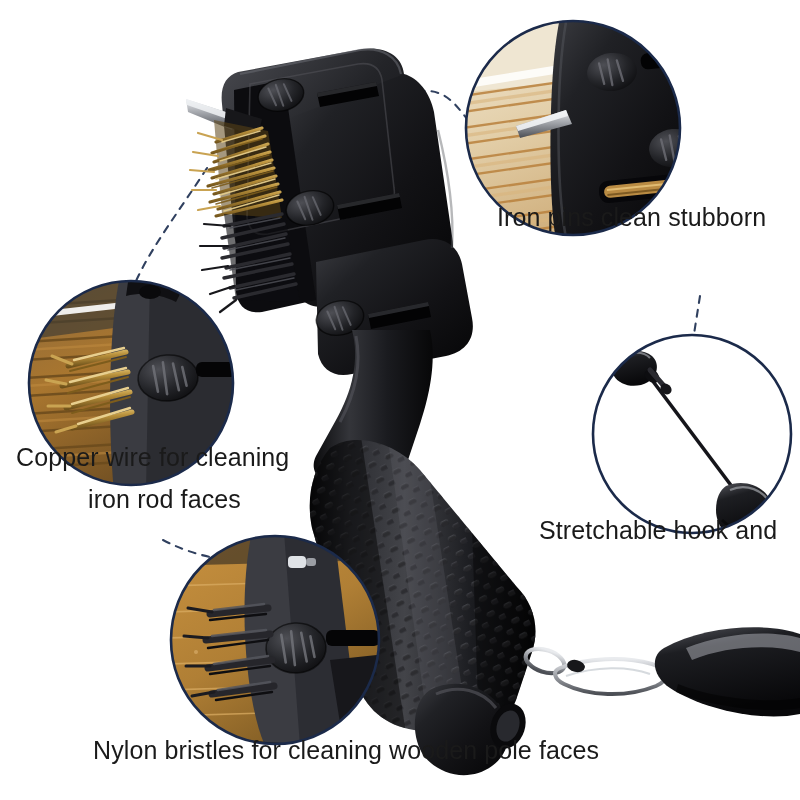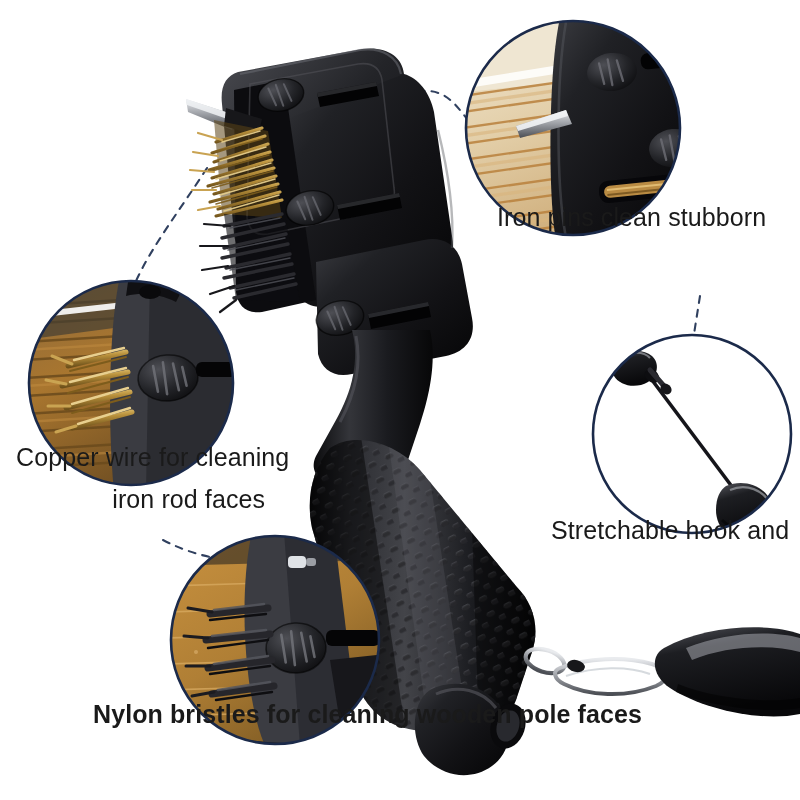--- a/index.html
+++ b/index.html
@@ -17,24 +17,24 @@
     color:#1a1a1a;
     font-size:25px;
     line-height:42px;
     letter-spacing:.1px;
     white-space:nowrap;
     font-family:"Liberation Sans", sans-serif;
   }
   #cap-iron{left:497px;top:196px;}
   #cap-iron .l2{display:block;padding-left:42px;}
   #cap-copper{left:16px;top:436px;}
-  #cap-copper .l2{display:block;padding-left:72px;text-align:center;}
-  #cap-hook{left:539px;top:509px;margin-left:12px;}
+  #cap-copper .l2{display:block;padding-left:72px;}
+  #cap-hook{left:539px;top:509px;}
   #cap-hook .l2{display:block;padding-left:64px;}
-  #cap-nylon{left:93px;top:693px;font-weight:bold;}
+  #cap-nylon{left:93px;top:729px;}
 </style>
 </head>
 <body>
 
 <div id="stage">
 
 <svg width="800" height="800" viewBox="0 0 800 800">
   <defs>
 
     <linearGradient id="gBody" x1="0" y1="0" x2="1" y2="1">

